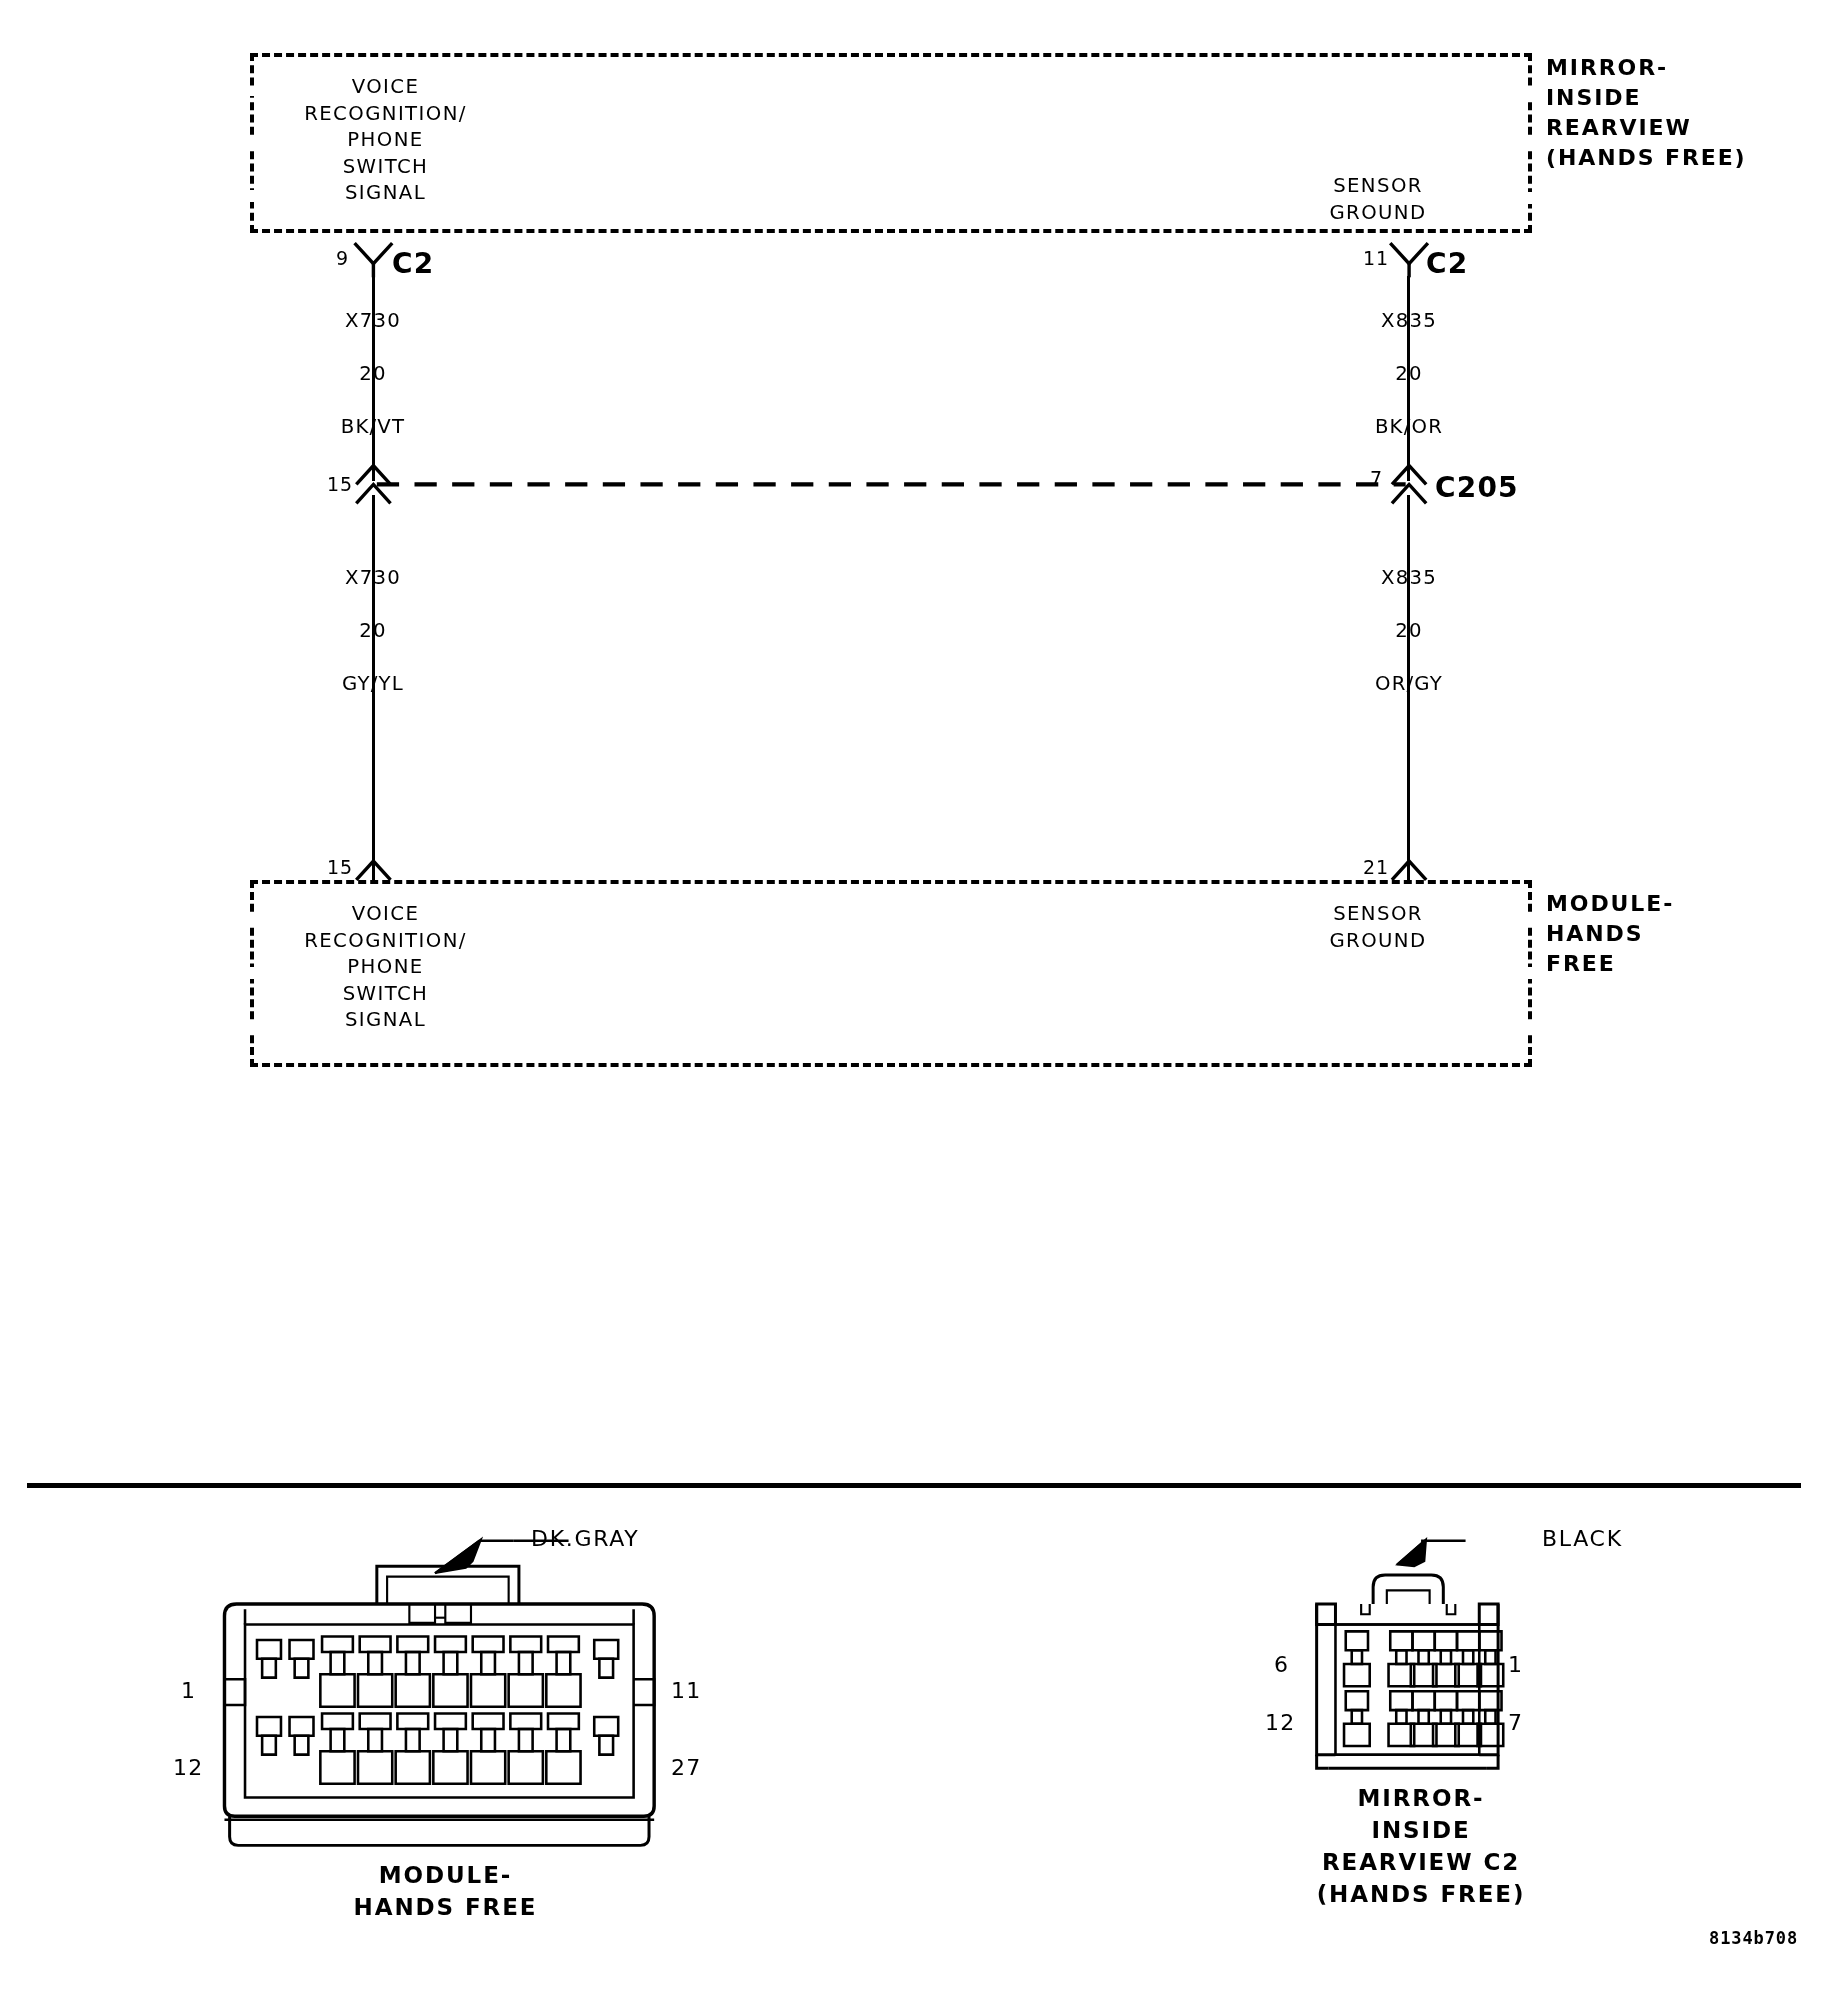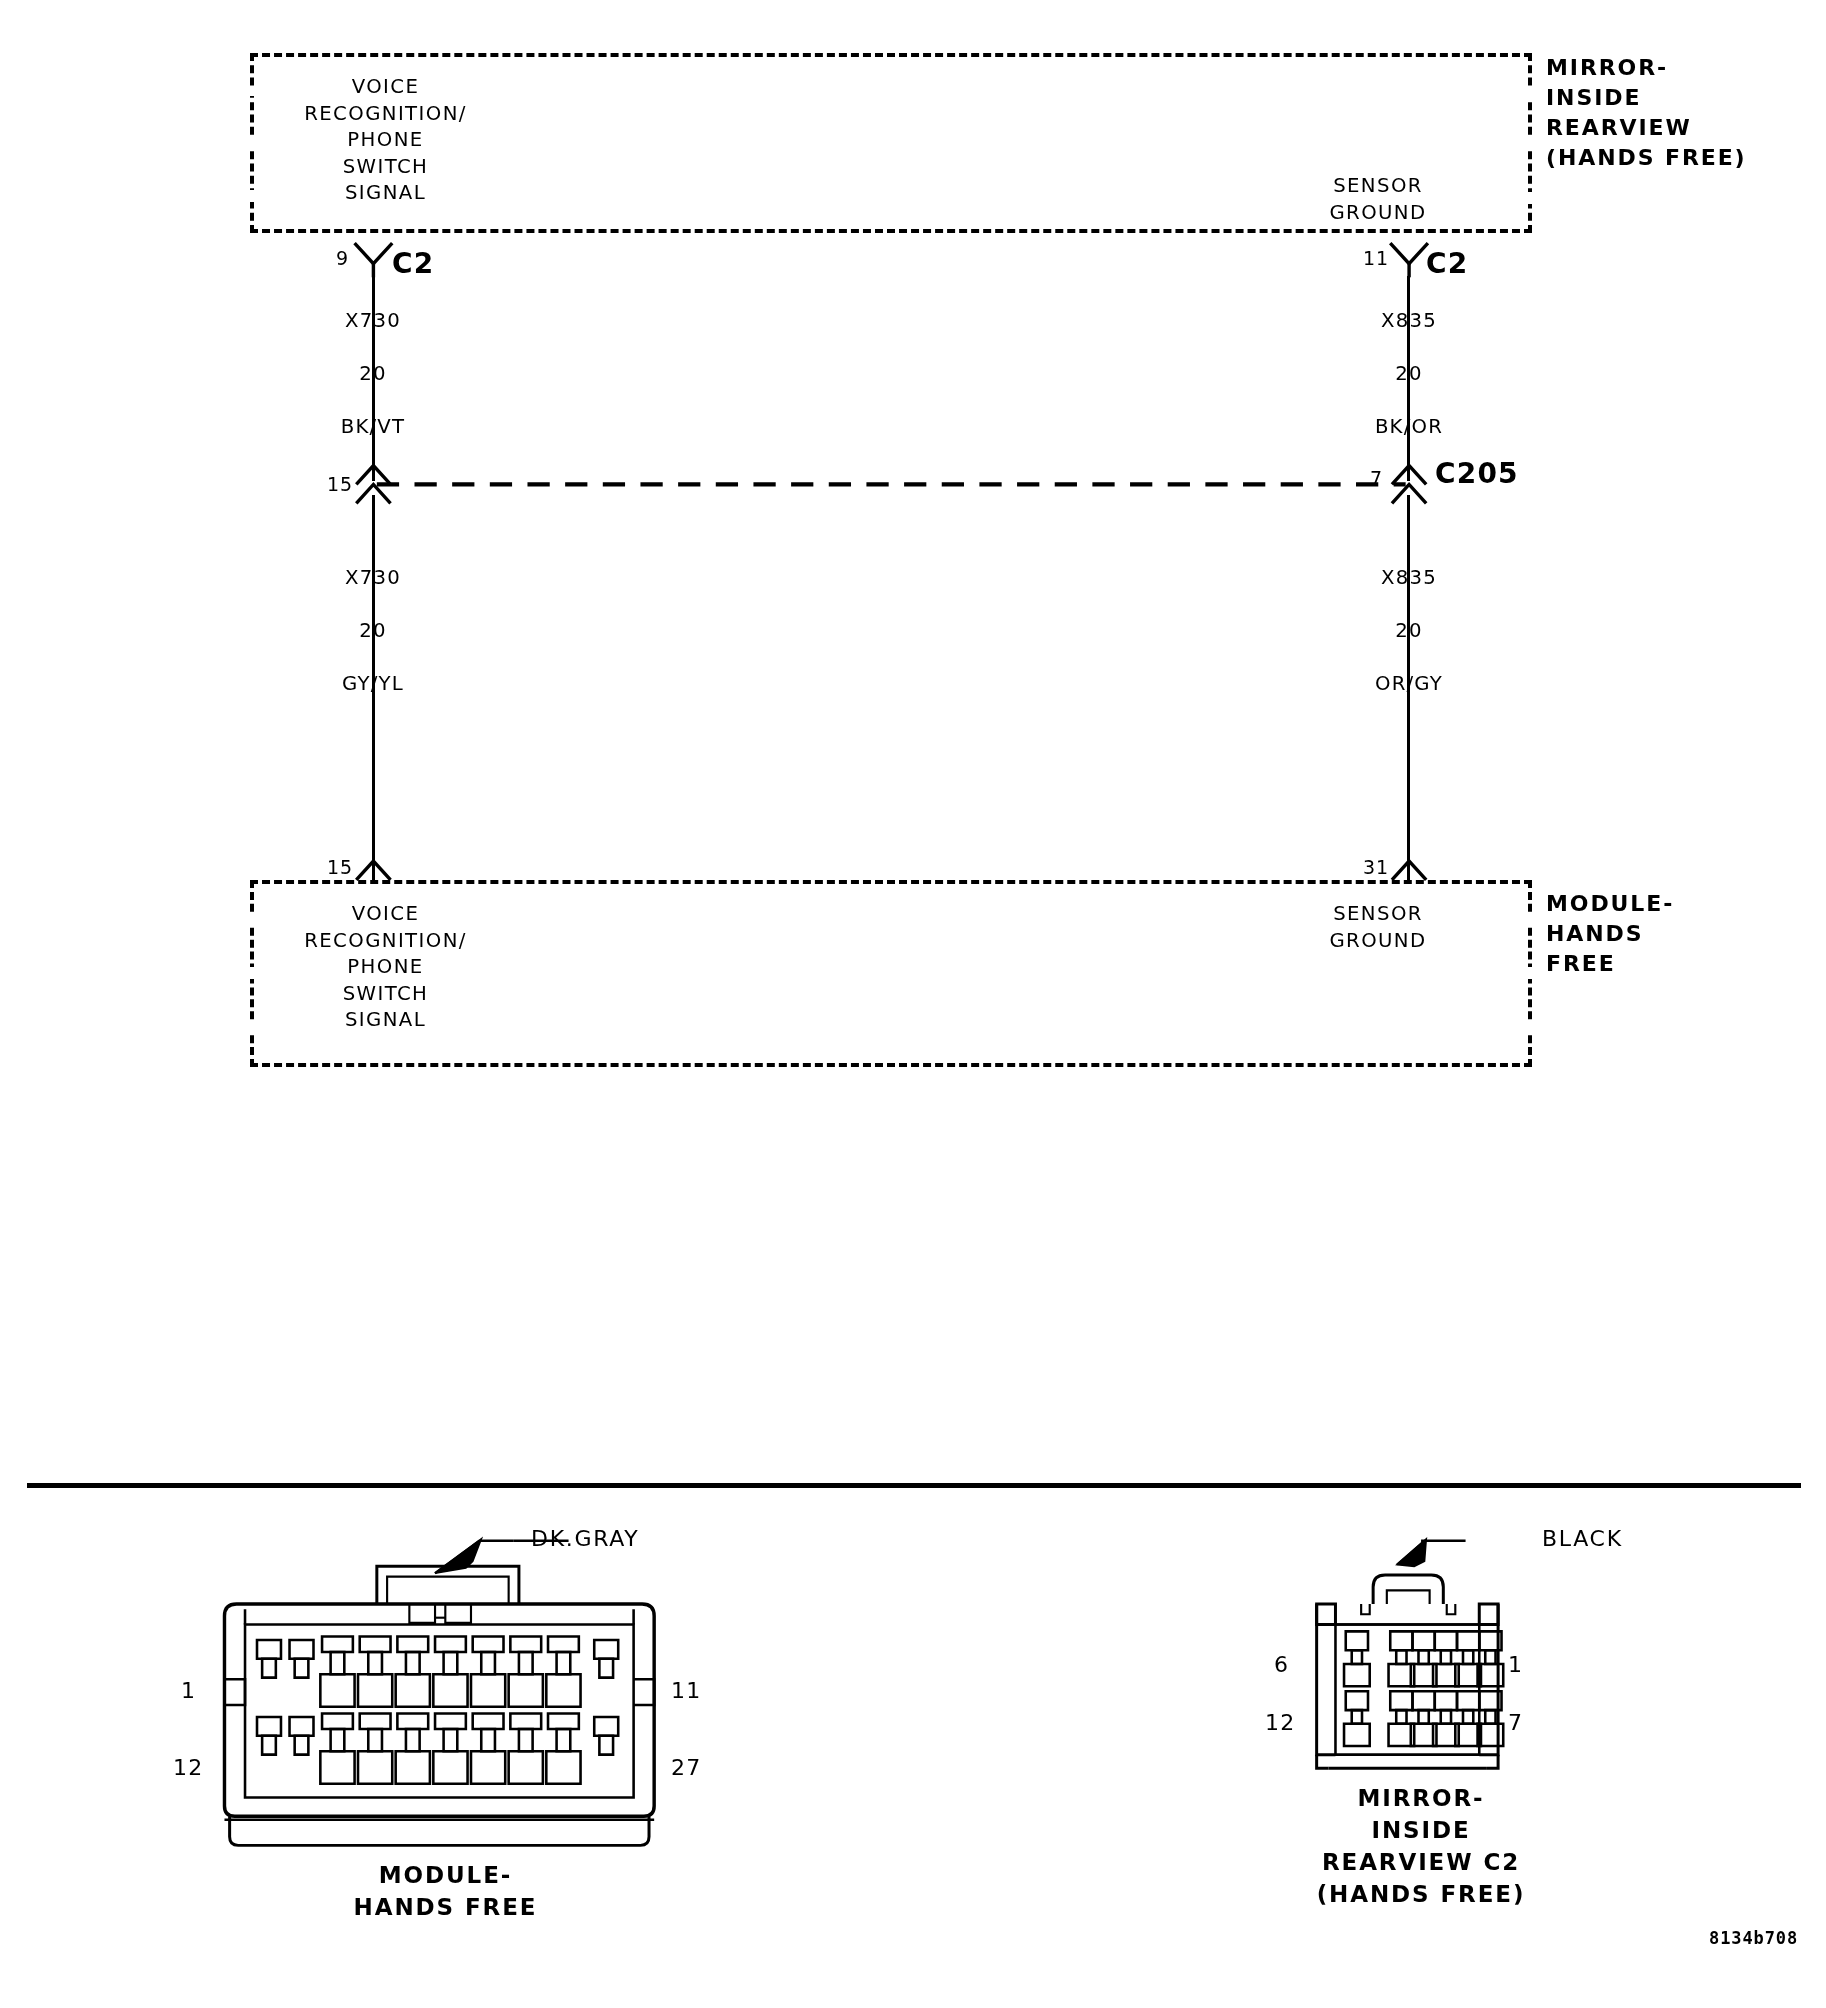--- a/index.html
+++ b/index.html
@@ -202,25 +202,25 @@
 
   <div class="wire-label" style="left:1332px; top:565px; width:154px;"><span>X835</span><br>
        <span>20</span><br>
        <span>OR/GY</span></div>
 
   <div class="pin-num" style="left:336px; top:247px;">9</div>
   <div class="pin-num" style="left:1363px; top:247px;">11</div>
   <div class="pin-num" style="left:327px; top:473px;">15</div>
   <div class="pin-num" style="left:1370px; top:467px;">7</div>
   <div class="pin-num" style="left:327px; top:856px;">15</div>
-  <div class="pin-num" style="left:1363px; top:856px;">31</div>
+  <div class="pin-num" style="left:1363px; top:856px;">21</div>
 
   <div class="conn-id" style="left:392px; top:247px;">C2</div>
   <div class="conn-id" style="left:1426px; top:247px;">C2</div>
-  <div class="conn-id" style="left:1435px; top:457px;">C205</div>
+  <div class="conn-id" style="left:1435px; top:471px;">C205</div>
 
   <div class="divider" style="left:27px; top:1483px; width:1774px;"></div>
 
   <svg class="overlay" viewBox="0 0 2134 2346">
     <g stroke="#000" fill="none" stroke-width="4">
 
       <g>
         <path d="M 414 284 L 436 308 L 458 284"></path>
         <path d="M 436 308 L 436 324"></path>
       </g>

